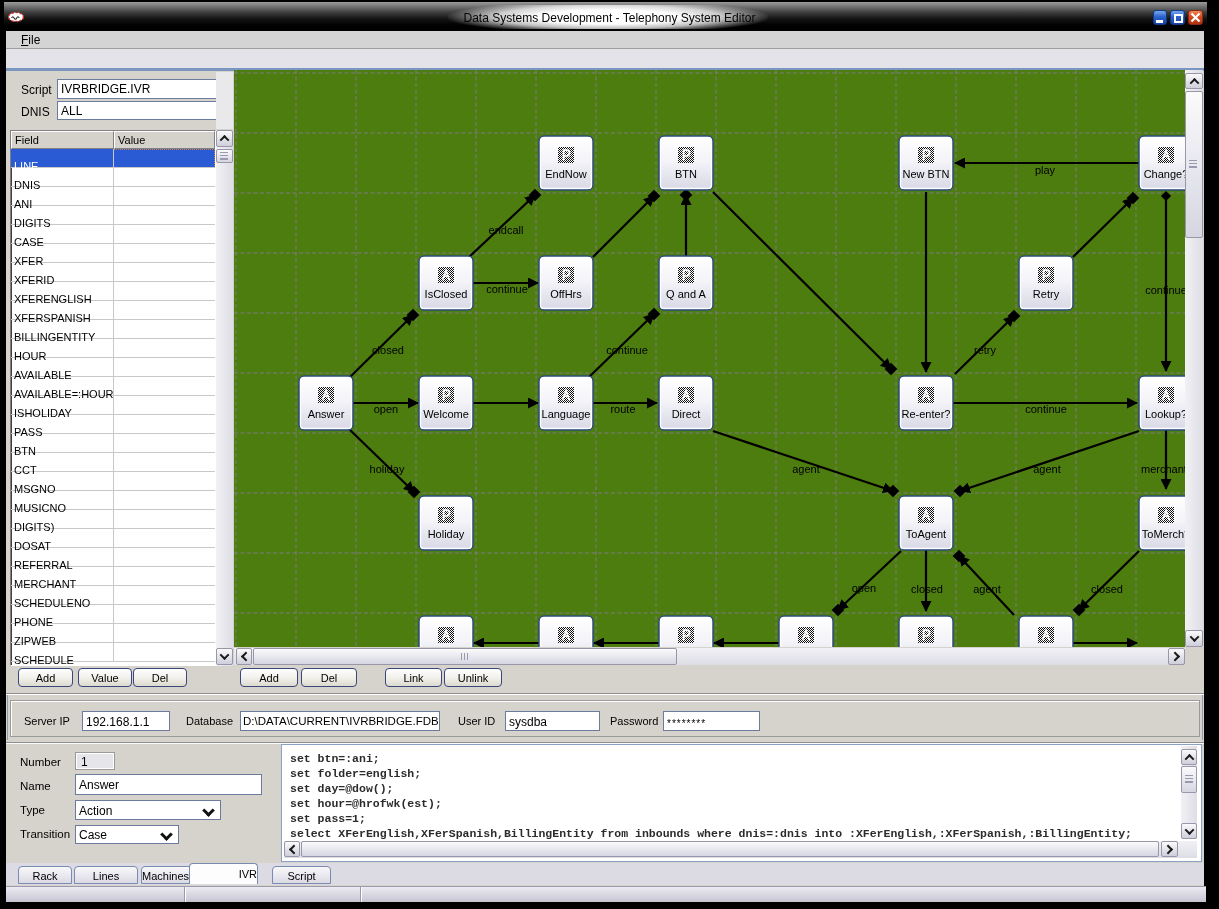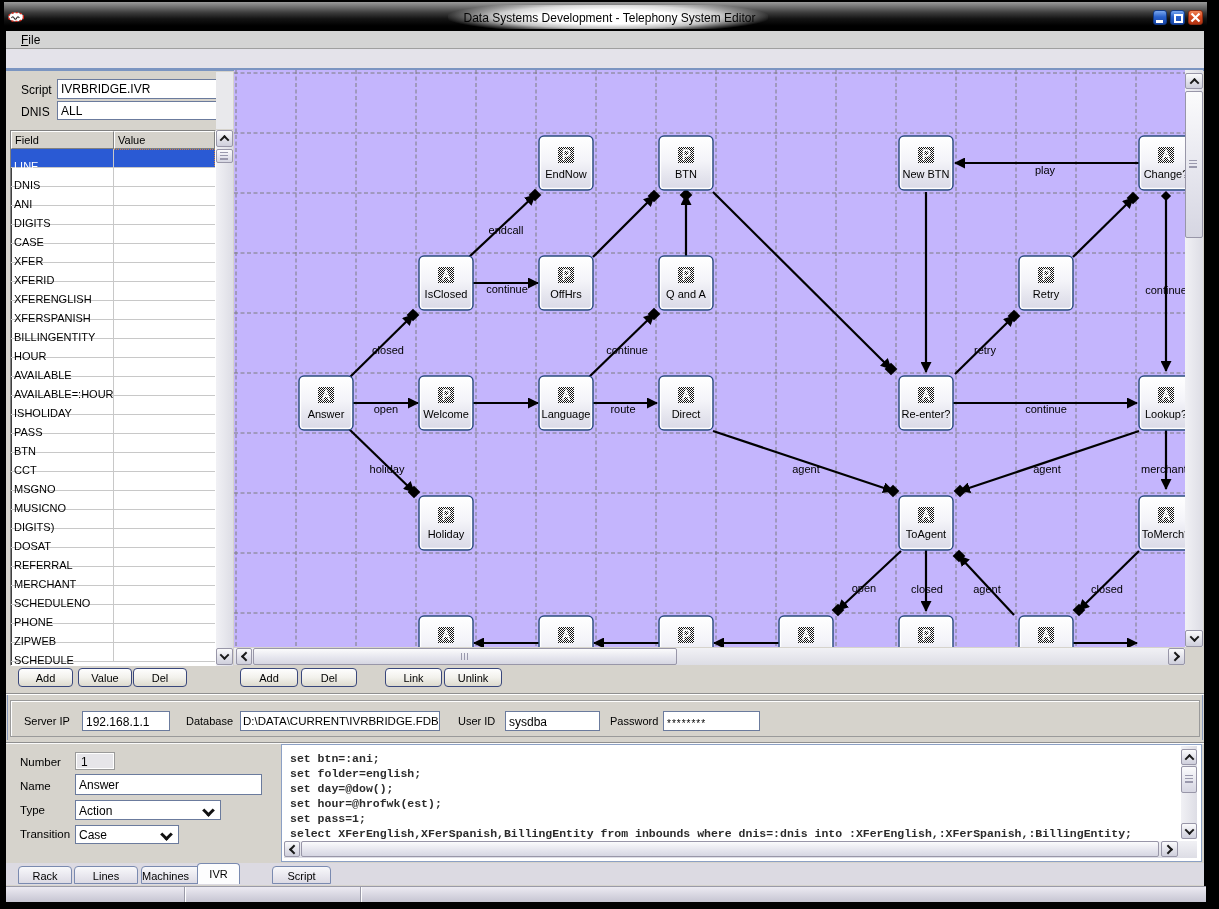--- a/index.html
+++ b/index.html
@@ -167,21 +167,21 @@
 <div class="abs" style="left:216px;top:130px;width:17px;height:536px;background:linear-gradient(90deg,#f1f1f5,#dddde5)"></div>
 <div class="sbb" style="left:216px;top:130px;width:17px;height:17px">
     <span class="tri tu"></span>
   </div>
 <div class="sbb" style="left:216px;top:648px;width:17px;height:17px">
     <span class="tri td"></span>
   </div>
 <div class="sbt" style="left:216px;top:149px;width:17px;height:14px"></div>
 <div class="gripv" style="left:220px;top:152px"></div>
 <div class="abs" style="left:234px;top:70px;width:1px;height:577px;background:#9b9b9b"></div>
-<div class="abs" style="left:234px;top:70px;width:951px;height:577px;background:#c4b5fd;overflow:hidden">
+<div class="abs" style="left:234px;top:70px;width:951px;height:577px;background:#4d7c0f;overflow:hidden">
     <svg width="951" height="577" viewBox="234 70 951 577" style="position:absolute;left:0;top:0">
       <defs>
 <linearGradient id="ng" x1="0" y1="0" x2="0" y2="1">
  <stop offset="0" stop-color="#ffffff"></stop>
           <stop offset="0.45" stop-color="#f4f4f9"></stop>
  <stop offset="0.8" stop-color="#e2e2ec"></stop>
           <stop offset="1" stop-color="#d9d9e6"></stop>
 </linearGradient>
 <pattern id="ck" width="2" height="2" patternUnits="userSpaceOnUse">
  <rect width="2" height="2" fill="#fdfdfd"></rect>
@@ -431,16 +431,16 @@
     <span class="tri tl"></span>
   </div>
 <div class="sbb" style="left:1161px;top:841px;width:17px;height:16px">
     <span class="tri trr"></span>
   </div>
 <div class="sbt" style="left:301px;top:841px;width:858px;height:16px"></div>
 <div class="abs" style="left:6px;top:863px;width:1198px;height:22px;background:#dcdae2"></div>
 <div class="abs" style="left:18px;top:866px;width:54px;height:18px;background:linear-gradient(180deg,#f8f8fb,#dcdae4);border:1px solid #7a8ab0;border-radius:4px 4px 0 0;font-size:11px;text-align:center;padding-top:3px">Rack</div>
 <div class="abs" style="left:74px;top:866px;width:64px;height:18px;background:linear-gradient(180deg,#f8f8fb,#dcdae4);border:1px solid #7a8ab0;border-radius:4px 4px 0 0;font-size:11px;text-align:center;padding-top:3px">Lines</div>
 <div class="abs" style="left:141px;top:866px;width:60px;height:18px;background:linear-gradient(180deg,#f8f8fb,#dcdae4);border:1px solid #7a8ab0;border-radius:4px 4px 0 0;font-size:11px;padding-top:3px">Machines</div>
-<div class="abs" style="left:197px;top:863px;width:43px;height:21px;background:#fdfdfe;border:1px solid #7a8ab0;border-bottom:none;border-radius:4px 4px 0 0;font-size:11px;text-align:center;padding-top:4px">IVR</div>
+<div class="abs" style="left:189px;top:863px;width:69px;height:21px;background:#fdfdfe;border:1px solid #7a8ab0;border-bottom:none;border-radius:4px 4px 0 0;font-size:11px;text-align:right;padding-top:4px">IVR</div>
 <div class="abs" style="left:272px;top:866px;width:59px;height:18px;background:linear-gradient(180deg,#f8f8fb,#dcdae4);border:1px solid #7a8ab0;border-radius:4px 4px 0 0;font-size:11px;text-align:center;padding-top:3px">Script</div>
 <div class="abs" style="left:6px;top:886px;width:1200px;height:16px;background:linear-gradient(180deg,#eceaf2,#c6c5d2);border-top:1px solid #9a9aa8"></div>
 <div class="abs" style="left:184px;top:887px;width:2px;height:15px;border-left:1px solid #9a9aa8;border-right:1px solid #fff"></div>
 <div class="abs" style="left:360px;top:887px;width:2px;height:15px;border-left:1px solid #9a9aa8;border-right:1px solid #fff"></div>
 </body></html>

